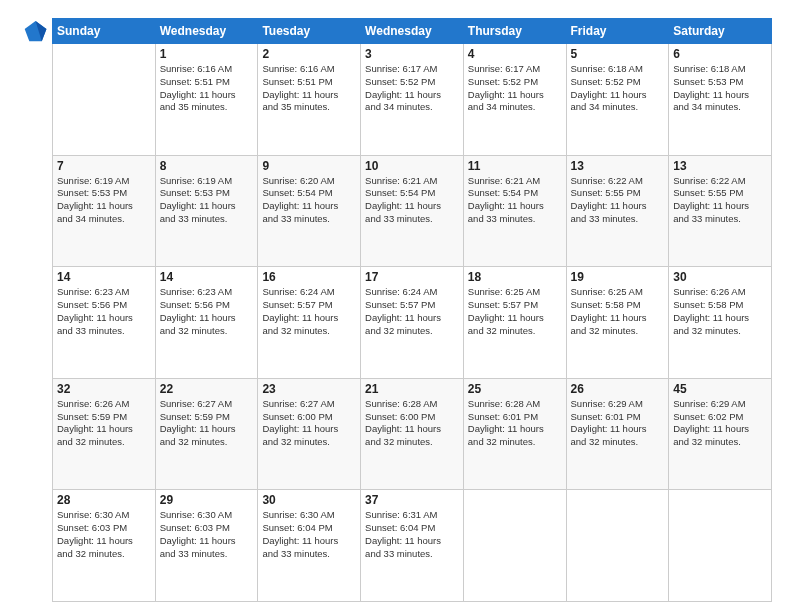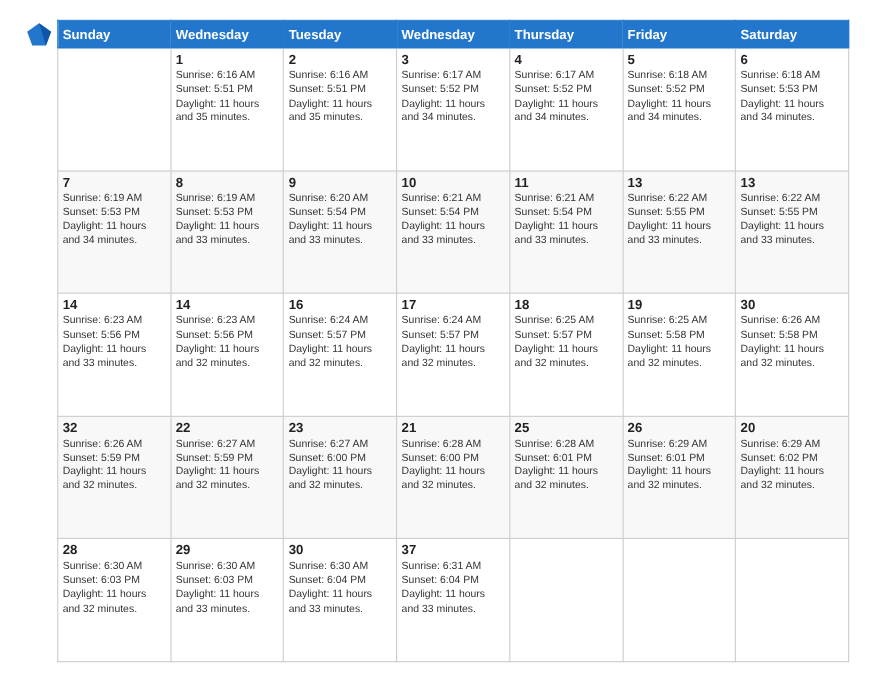--- a/index.html
+++ b/index.html
@@ -248,21 +248,21 @@
           </td>
           <td>
             <div class="day-num">25</div>
             <div class="day-info">Sunrise: 6:28 AM<br>Sunset: 6:01 PM<br>Daylight: 11 hours and 32 minutes.</div>
           </td>
           <td>
             <div class="day-num">26</div>
             <div class="day-info">Sunrise: 6:29 AM<br>Sunset: 6:01 PM<br>Daylight: 11 hours and 32 minutes.</div>
           </td>
           <td>
-            <div class="day-num">20</div>
+            <div class="day-num">45</div>
             <div class="day-info">Sunrise: 6:29 AM<br>Sunset: 6:02 PM<br>Daylight: 11 hours and 32 minutes.</div>
           </td>
         </tr>
         <tr>
           <td>
             <div class="day-num">28</div>
             <div class="day-info">Sunrise: 6:30 AM<br>Sunset: 6:03 PM<br>Daylight: 11 hours and 32 minutes.</div>
           </td>
           <td>
             <div class="day-num">29</div>

